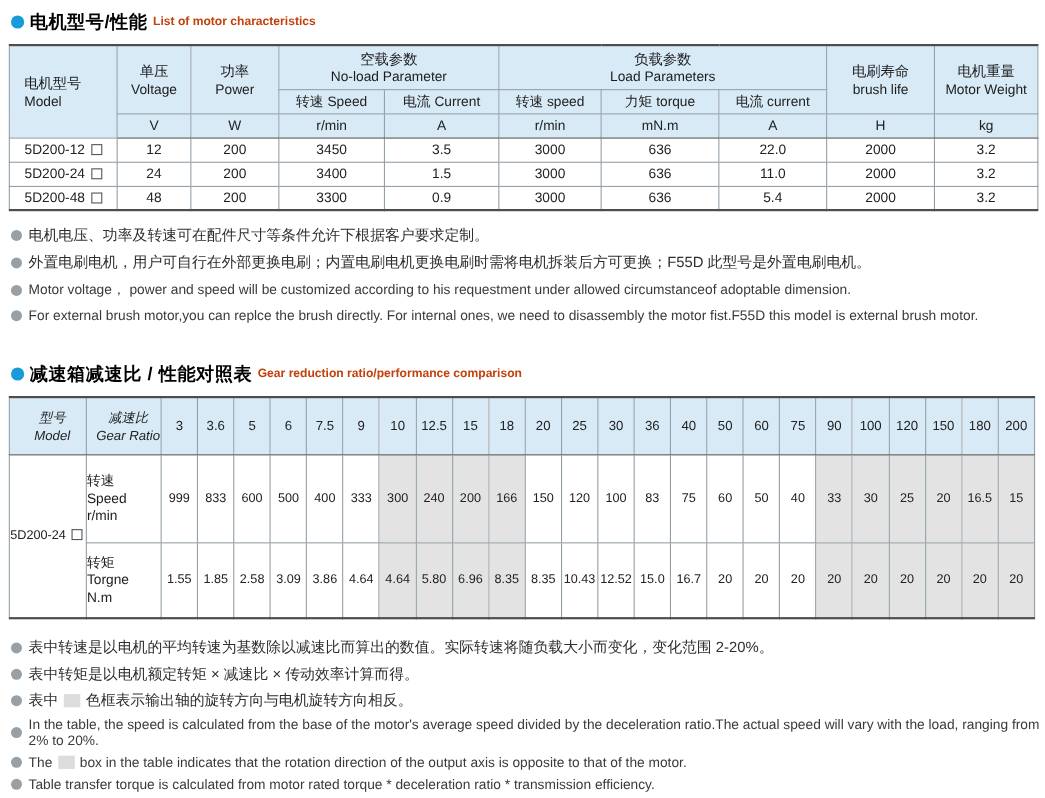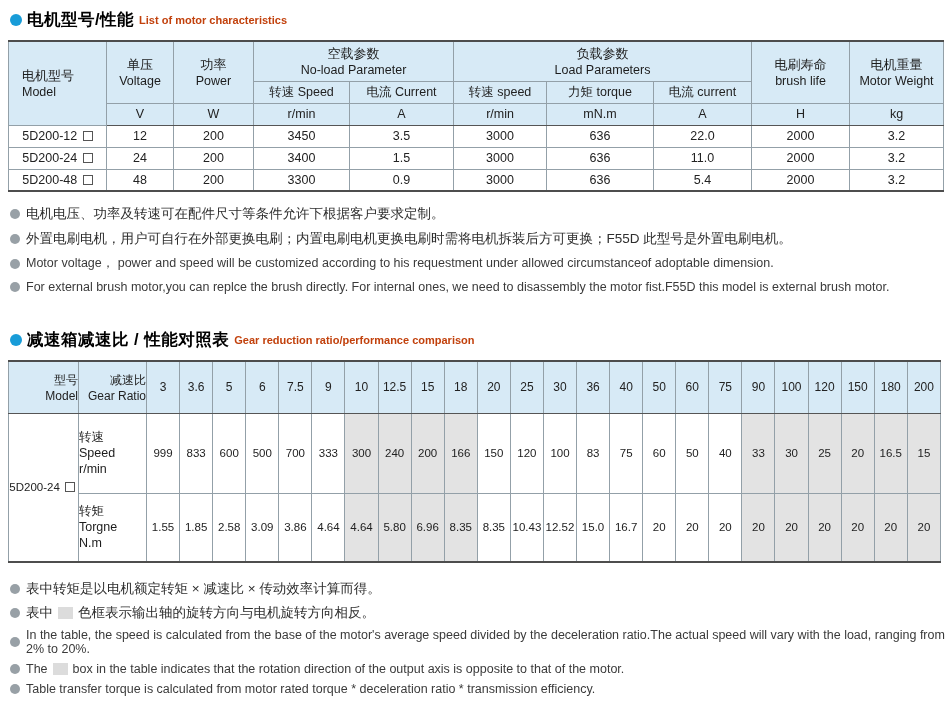--- a/index.html
+++ b/index.html
@@ -49,21 +49,21 @@
   }
 
   
   .t2 { width: 933px; font-size: 12px; }
   .t2 thead tr { height: 52px; }
   .t2 thead th { border-bottom: 1px solid #555; }
   .t2 tr.speed-row { height: 80px; }
   .t2 tr.torque-row { height: 69px; }
   .t2 tbody td, .t2 tbody th { background: #fff; }
   .t2 td.rev { background: #e3e3e3; }
-  .th-model2, .th-ratio2 { text-align: right; padding-left: 8px; }
+  .th-model2, .th-ratio2 { text-align: center; padding-left: 8px; font-style: italic; }
   .row-label { text-align: left; padding-left: 0; line-height: 16px; font-size: 12.5px; color: #1c1c1c; }
   .model-cell-2 { text-align: right; padding-right: 3px; font-size: 11.5px; }
   .t2 td.val { font-size: 11.5px; color: #222; }
 
   
   .notes { list-style: none; margin-left: 10px; }
   .notes li { display: flex; align-items: center; }
   .note-bullet {
     width: 10px; height: 10px; border-radius: 50%;
     background: #98a0a6; display: inline-block; margin-right: 6px; flex: 0 0 auto;
@@ -252,21 +252,21 @@
         <th rowspan="2" class="model-cell-2" id="t2-model-cell">5D200-24 <span class="model-box"></span></th>
         <td class="row-label">
           <div>转速</div>
           <div>Speed</div>
           <div>r/min</div>
         </td>
       <td class="val">999</td>
           <td class="val">833</td>
           <td class="val">600</td>
           <td class="val">500</td>
-          <td class="val">700</td>
+          <td class="val">400</td>
           <td class="val">333</td>
           <td class="val rev">300</td>
           <td class="val rev">240</td>
           <td class="val rev">200</td>
           <td class="val rev">166</td>
           <td class="val">150</td>
           <td class="val">120</td>
           <td class="val">100</td>
           <td class="val">83</td>
           <td class="val">75</td>
@@ -308,20 +308,21 @@
           <td class="val rev">20</td>
           <td class="val rev">20</td>
           <td class="val rev">20</td>
           <td class="val rev">20</td>
           <td class="val rev">20</td>
         </tr>
     </tbody>
   </table>
 
   <ul class="notes" id="notes2">
+      <li class="zh"><span class="note-bullet"></span>表中转速是以电机的平均转速为基数除以减速比而算出的数值。实际转速将随负载大小而变化，变化范围 2-20%。</li>
       <li class="zh"><span class="note-bullet"></span>表中转矩是以电机额定转矩 × 减速比 × 传动效率计算而得。</li>
       <li class="zh"><span class="note-bullet"></span>表中 <span class="gray-box"></span> 色框表示输出轴的旋转方向与电机旋转方向相反。</li>
       <li class="en"><span class="note-bullet"></span>In the table, the speed is calculated from the base of the motor's average speed  divided by the deceleration ratio.The actual speed will vary with the load, ranging from 2% to 20%.</li>
       <li class="en"><span class="note-bullet"></span>The <span class="gray-box"></span> box in the table indicates that the rotation direction of the output axis is opposite to that of the motor.</li>
       <li class="en"><span class="note-bullet"></span>Table transfer torque is calculated from motor rated torque * deceleration ratio * transmission efficiency.</li>
     </ul>
 
 </div>
 
 </body></html>

